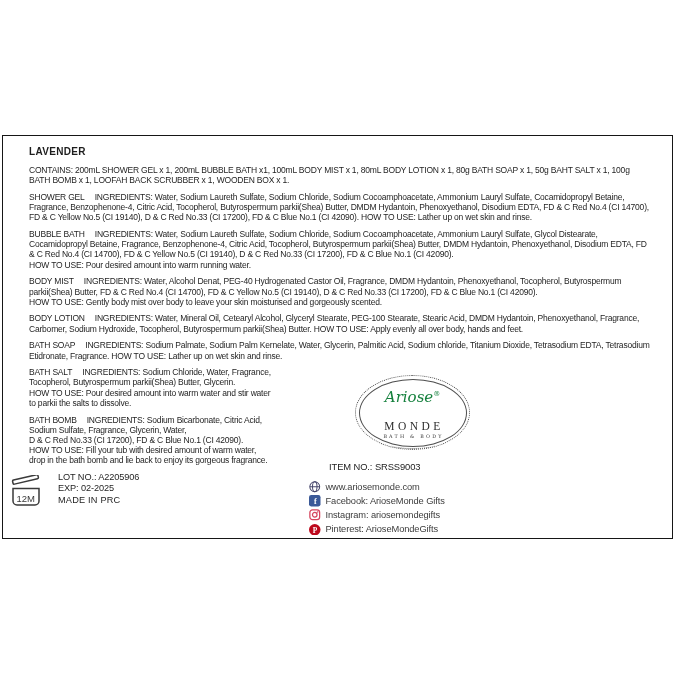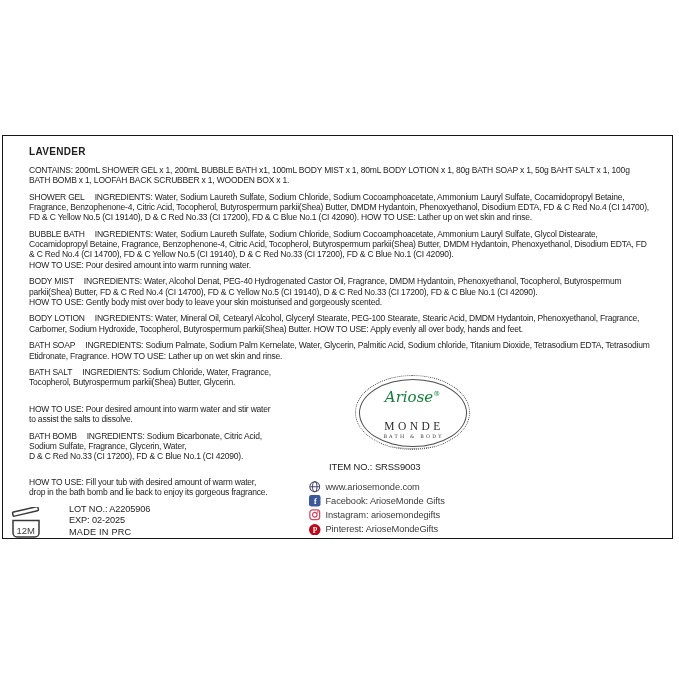--- a/index.html
+++ b/index.html
@@ -5,30 +5,30 @@
   html,body{margin:0;padding:0;background:#fff;}
   .page{position:relative;width:679px;height:679px;background:#ffffff;overflow:hidden;
         font-family:"Liberation Sans",sans-serif;color:#1e1e1e;}
   .label{position:absolute;left:2px;top:135px;width:671px;height:404px;
          border:1.5px solid #161616;box-sizing:border-box;
          padding:9px 22px 21px 26px;overflow:hidden;}
   .title{font-size:10px;font-weight:bold;letter-spacing:.3px;margin:1px 0 8px 0;}
   .para{margin:0 0 6.5px 0;font-size:8.5px;line-height:10.2px;letter-spacing:-.2px;}
   .sname{display:inline;}
   .sgap{display:inline-block;width:10px;}
-  .pre{white-space:pre-line;margin-top:16px;}
+  .pre{white-space:pre-line;}
   .block-use{display:block;}
   .inline-use::before{content:"\00a0 ";}
   .bottom{position:relative;}
   .col-left{width:305px;}
   .col-right{position:absolute;left:280px;top:8px;width:250px;}
   
   .batch{display:flex;align-items:flex-start;margin:6px 0 0 -20px;}
   .batch svg{flex:0 0 auto;margin-top:3px;}
-  .batch-text{margin-left:24px;font-size:9.2px;line-height:11px;letter-spacing:-.1px;}
+  .batch-text{margin-left:13px;font-size:9.2px;line-height:11px;letter-spacing:-.1px;}
   .batch-text .origin{letter-spacing:.2px;margin-top:.5px;}
   
   .logo{width:108px;height:68px;border:1.5px dotted #4a4a4a;border-radius:50%;
         padding:2.5px;box-sizing:content-box;margin-left:46px;}
   .logo-inner{width:100%;height:100%;border:1px solid #4f4f4f;border-radius:50%;
         box-sizing:border-box;text-align:center;padding-top:7px;}
   .logo-script{font-family:"DejaVu Serif",serif;font-style:italic;font-size:15px;
         color:#15803d;line-height:15px;}
   .reg{font-size:7px;vertical-align:6px;font-style:normal;}
   .logo-word{font-family:Liberation Serif, serif;font-size:11.5px;letter-spacing:3.5px;
@@ -62,21 +62,21 @@
 
     <p class="para"><span class="sname">BODY LOTION</span><span class="sgap"></span><span>INGREDIENTS: Water, Mineral Oil, Cetearyl Alcohol, Glyceryl Stearate, PEG-100 Stearate, Stearic Acid, DMDM Hydantoin, Phenoxyethanol, Fragrance, Carbomer, Sodium Hydroxide, Tocopherol, Butyrospermum parkii(Shea) Butter.</span><span class="inline-use">HOW TO USE: Apply evenly all over body, hands and feet.</span></p>
 
     <p class="para"><span class="sname">BATH SOAP</span><span class="sgap"></span><span>INGREDIENTS: Sodium Palmate, Sodium Palm Kernelate, Water, Glycerin, Palmitic Acid, Sodium chloride, Titanium Dioxide, Tetrasodium EDTA, Tetrasodium Etidronate, Fragrance.</span><span class="inline-use">HOW TO USE: Lather up on wet skin and rinse.</span></p>
 
     <div class="bottom">
       <div class="col-left">
 
         <p class="para"><span class="sname">BATH SALT</span><span class="sgap"></span><span class="pre">INGREDIENTS: Sodium Chloride, Water, Fragrance,
 Tocopherol, Butyrospermum parkii(Shea) Butter, Glycerin.</span><span class="block-use pre">HOW TO USE: Pour desired amount into warm water and stir water
-to assist the salts to dissolve.</span></p>
+to parkii the salts to dissolve.</span></p>
 
         <p class="para"><span class="sname">BATH BOMB</span><span class="sgap"></span><span class="pre">INGREDIENTS: Sodium Bicarbonate, Citric Acid,
 Sodium Sulfate, Fragrance, Glycerin, Water,
 D &amp; C Red No.33 (CI 17200), FD &amp; C Blue No.1 (CI 42090).</span><span class="block-use pre">HOW TO USE: Fill your tub with desired amount of warm water,
 drop in the bath bomb and lie back to enjoy its gorgeous fragrance.</span></p>
 
 
         <div class="batch">
           <svg width="36" height="34" viewBox="0 0 36 34">
             <g fill="none" stroke="#3a3a3a" stroke-width="1.5">

